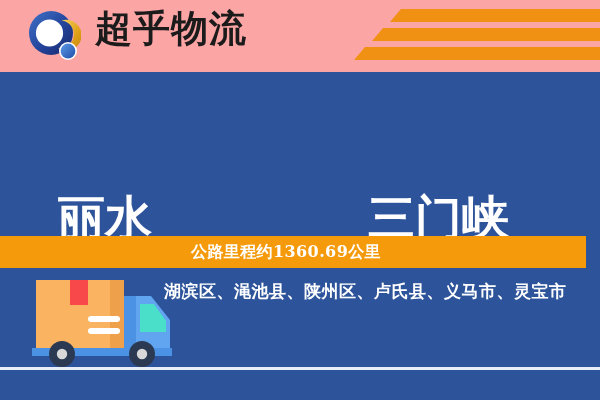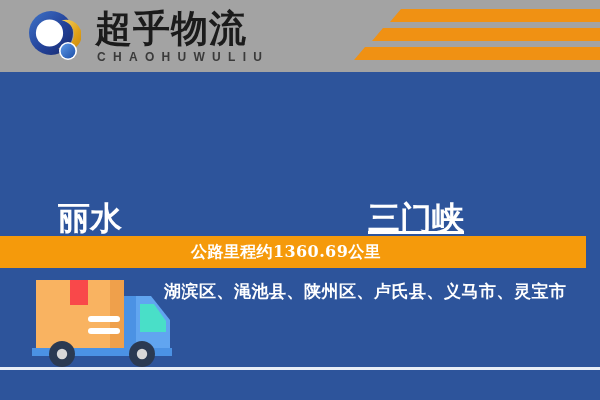--- a/index.html
+++ b/index.html
@@ -1,37 +1,37 @@
 <!DOCTYPE html>
 <html><head>
 <meta charset="utf-8">
 <style>
   html,body{margin:0;padding:0;}
   body{width:600px;height:400px;overflow:hidden;background:#2d549b;
        font-family:"Liberation Sans",sans-serif;}
   #banner{position:relative;width:600px;height:400px;overflow:hidden;background:#2d549b;}
 
   
-  .header{position:absolute;left:0;top:0;width:600px;height:72px;background:#a3a3a3;overflow:hidden;}
+  .header{position:absolute;left:0;top:0;width:600px;height:72px;background:#fca5a5;overflow:hidden;}
   .logo-mark{position:absolute;left:27px;top:10px;width:54px;height:54px;}
   .logo-mark svg{display:block;}
   .brand-cn{position:absolute;left:95px;top:8px;font-family:"DejaVu Serif","Liberation Serif",serif;
             font-weight:bold;font-size:37px;color:#1b1b1b;letter-spacing:1px;line-height:40px;white-space:nowrap;}
   .brand-en{position:absolute;left:97px;top:50px;font-family:"Liberation Sans",sans-serif;
             font-weight:bold;font-size:12px;color:#3a3a3a;letter-spacing:7.3px;white-space:nowrap;}
   .stripes{position:absolute;left:330px;top:6px;width:270px;height:60px;}
   .stripe{position:absolute;height:13px;background:#f09113;right:0;}
   .stripe.s1{top:3px;left:60px;clip-path:polygon(11px 0,100% 0,100% 100%,0 100%);}
   .stripe.s2{top:22px;left:42px;clip-path:polygon(11px 0,100% 0,100% 100%,0 100%);}
   .stripe.s3{top:41px;left:24px;clip-path:polygon(11px 0,100% 0,100% 100%,0 100%);}
 
   
   .banner-main{position:absolute;left:0;top:72px;width:600px;height:164px;background:#2d549b;}
   .city{position:absolute;top:120px;font-family:"DejaVu Serif","Liberation Serif",serif;
-        font-weight:bold;color:#ffffff;font-size:32px;line-height:52px;white-space:nowrap;}
+        font-weight:bold;color:#ffffff;font-size:47px;line-height:52px;white-space:nowrap;}
   .city-from{left:58px;}
   .city-to{left:368px;text-decoration:underline;}
 
   .route-mid{position:absolute;left:243px;top:105px;width:120px;height:105px;}
   .route-note-top{position:absolute;left:0;top:0;width:120px;text-align:center;
         font-family:"DejaVu Serif","Liberation Serif",serif;font-weight:bold;
         font-size:14px;color:#ffffff;white-space:nowrap;}
   .route-arrow{position:absolute;left:-8px;top:28px;width:136px;height:36px;}
   .route-note-bot{position:absolute;left:0;top:72px;width:120px;text-align:center;
         font-family:"DejaVu Serif","Liberation Serif",serif;font-weight:bold;
@@ -79,21 +79,20 @@
         </defs>
         <circle cx="24" cy="23" r="22" fill="url(#gcirc)"></circle>
         <circle cx="22.5" cy="23" r="13.6" fill="#ffffff"></circle>
         <path d="M34.5 10.5 A15.5 15.5 0 1 1 31 38.5 A13.4 13.4 0 1 0 34.5 10.5 Z" fill="url(#gcres)"></path>
         <circle cx="41" cy="41" r="9" fill="#ffffff"></circle>
         <circle cx="41" cy="41" r="7.4" fill="url(#gdot)"></circle>
       </svg>
     </div>
 
     <div class="brand-cn">超乎物流</div>
-    <div class="brand-en">CHAOHUWULIU</div>
 
     <div class="stripes">
       <div class="stripe s1"></div>
       <div class="stripe s2"></div>
       <div class="stripe s3"></div>
     </div>
 
   </div>
 
   <div class="banner-main">

